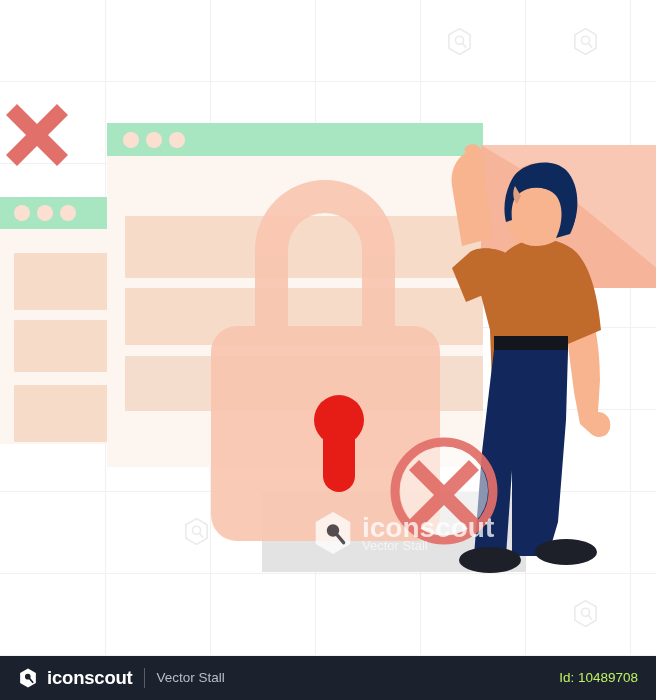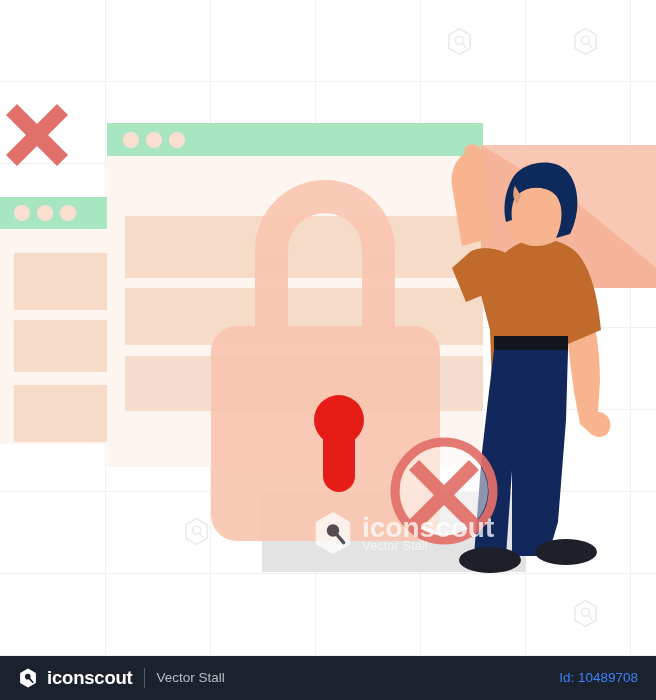--- a/index.html
+++ b/index.html
@@ -69,21 +69,21 @@
     background: #565d6d;
     margin: 0 12px 0 11px;
   }
   .footer-author {
     color: #b9bdc6;
     font-size: 13.5px;
     line-height: 1;
   }
   .footer-spacer { flex: 1 1 auto; }
   .footer-id {
-    color: #3b82f6;
+    color: #bef264;
     font-size: 13.5px;
     line-height: 1;
   }
 </style>
 </head>
 <body>
 
 <div id="stage">
 
   <div id="canvas">

